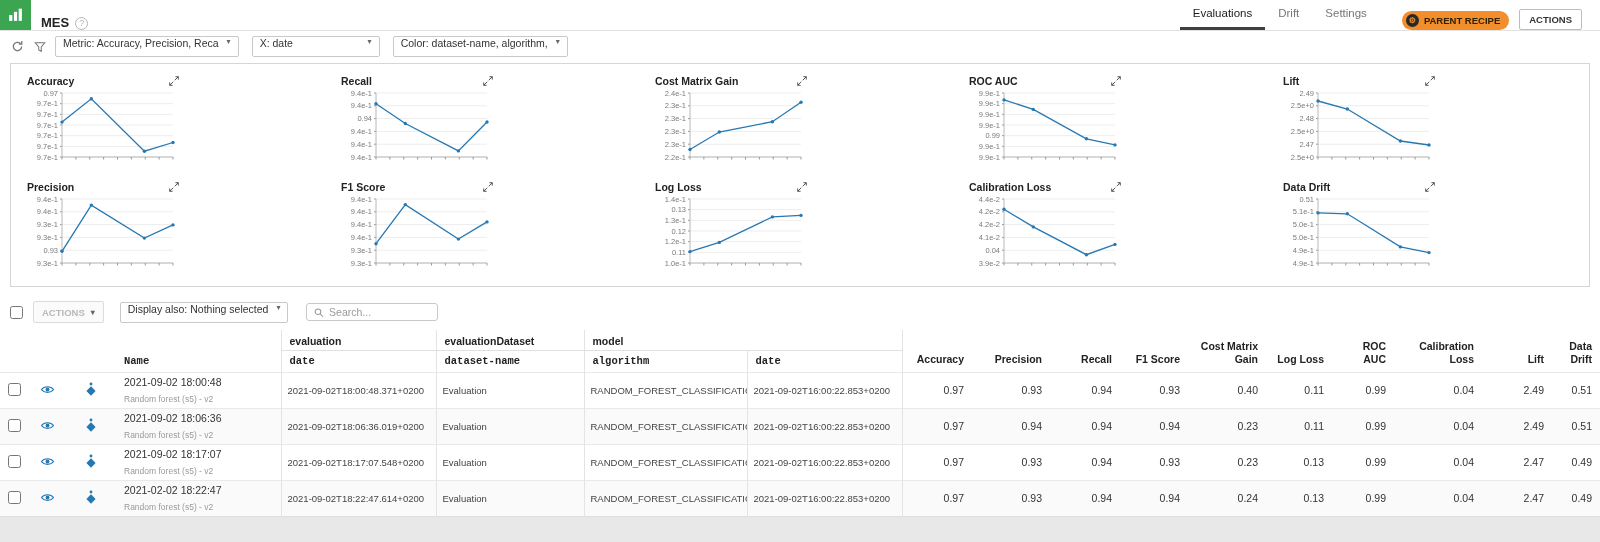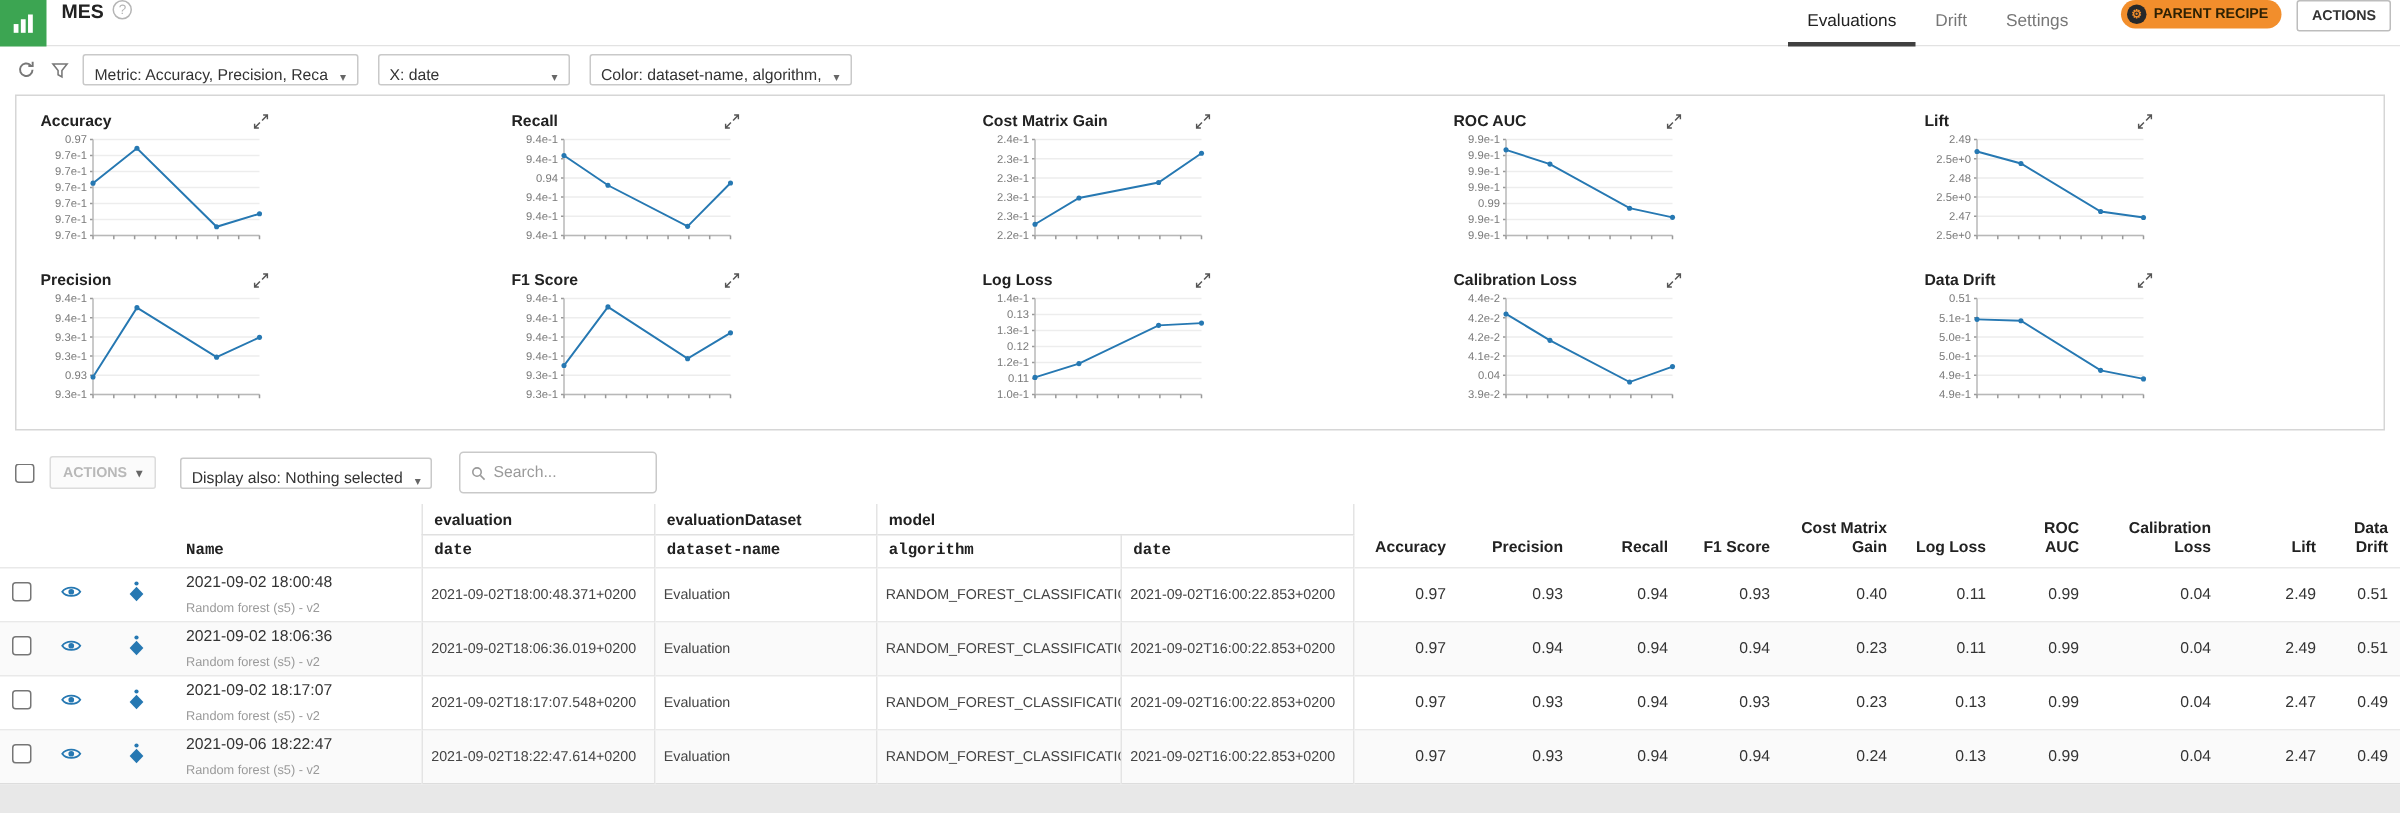--- a/index.html
+++ b/index.html
@@ -8,23 +8,23 @@
     font-family: "Liberation Sans", sans-serif;
     font-size: 11px;
     color: #333;
     background: #e8e8e8;
     overflow: hidden;
   }
   .app { background:#fff; }
 
   
   .topbar {
-    height: 31px; display:flex; align-items:flex-start;
+    height: 31px; display:flex; align-items:flex-end;
     background:#fff; border-bottom:1px solid #e2e2e2;
-    padding-right:6px;
+    padding-right:18px;
   }
   .logo {
     width:31px; height:31px; background:#3CA552;
     display:flex; align-items:center; justify-content:center; flex:0 0 auto;
   }
   .app-title { font-weight:bold; font-size:13px; color:#222; margin:0 6px 0 10px; }
   .info-circle {
     width:13px; height:13px; border:1px solid #b5b5b5; border-radius:50%;
     color:#b5b5b5; font-size:9px; line-height:11px; text-align:center; display:inline-block;
     cursor:pointer;
@@ -48,21 +48,21 @@
   }
   .btn-plain {
     height:21px; padding:0 9px; background:#fff; border:1px solid #bdbdbd; border-radius:2px;
     font-family:inherit; font-size:9.5px; font-weight:bold; color:#333; cursor:pointer;
   }
 
   
   .filterbar { display:flex; align-items:center; gap:7px; padding:5px 9px; background:#fff; }
   .icon-btn { width:16px; height:16px; display:flex; align-items:center; justify-content:center; cursor:pointer; }
   .select {
-    display:flex; align-items:flex-end; gap:8px; height:21px; padding:0 7px;
+    display:flex; align-items:flex-start; gap:8px; height:21px; padding:0 7px;
     background:#fff; border:1px solid #c9c9c9; border-radius:2px;
     font-size:10.5px; color:#333; cursor:pointer; white-space:nowrap;
   }
   .caret { font-size:8px; color:#666; }
   .gap-left { margin-left:6px; }
 
   
   .charts-panel {
     margin:1px 10px 8px; border:1px solid #d6d6d6; background:#fff;
     padding:8px 4px 12px;
@@ -75,21 +75,21 @@
   .mini-chart { display:block; }
 
   
   .table-toolbar { display:flex; align-items:center; gap:10px; padding:6px 10px 7px; background:#fff; }
   .btn-disabled {
     display:flex; align-items:center; gap:6px; height:22px; padding:0 8px;
     background:#fbfbfb; border:1px solid #dcdcdc; border-radius:2px;
     font-family:inherit; font-size:9.5px; font-weight:bold; color:#b8b8b8; cursor:default;
   }
   .search-box {
-    display:flex; align-items:center; gap:5px; height:28px; width:132px;
+    display:flex; align-items:center; gap:5px; height:18px; width:132px;
     border:1px solid #c9c9c9; border-radius:3px; padding:0 7px; background:#fff; margin-left:8px;
   }
   .search-box input {
     border:none; outline:none; width:100%; font-family:inherit; font-size:10.5px; color:#333;
   }
   .search-box input::placeholder { color:#9a9a9a; }
 
   
   table { width:1600px; border-collapse:collapse; table-layout:fixed; background:#fff; }
   th { font-weight:bold; font-size:10.5px; text-align:left; color:#222; padding:0 8px; overflow:hidden; white-space:nowrap; }
@@ -828,21 +828,21 @@
       </td>
       <td class="icon-cell">
         <span class="row-icon">
           <svg width="12" height="15" viewBox="0 0 12 15">
                 <circle cx="6" cy="2" r="1.4" fill="#2678B2"></circle>
                 <path d="M6 4.2L10.6 9 6 13.8 1.4 9Z" fill="#2678B2"></path>
               </svg>
         </span>
       </td>
       <td class="name-cell">
-        <div class="row-name">2021-09-06 18:22:47</div>
+        <div class="row-name">2021-02-02 18:22:47</div>
         <div class="row-sub">Random forest (s5) - v2</div>
       </td>
       <td class="txt bl">2021-09-02T18:22:47.614+0200</td>
       <td class="txt bl">Evaluation</td>
       <td class="txt bl">RANDOM_FOREST_CLASSIFICATION</td>
       <td class="txt bl">2021-09-02T16:00:22.853+0200</td>
       <td class="num bl">0.97</td>
       <td class="num">0.93</td>
       <td class="num">0.94</td>
       <td class="num">0.94</td>

